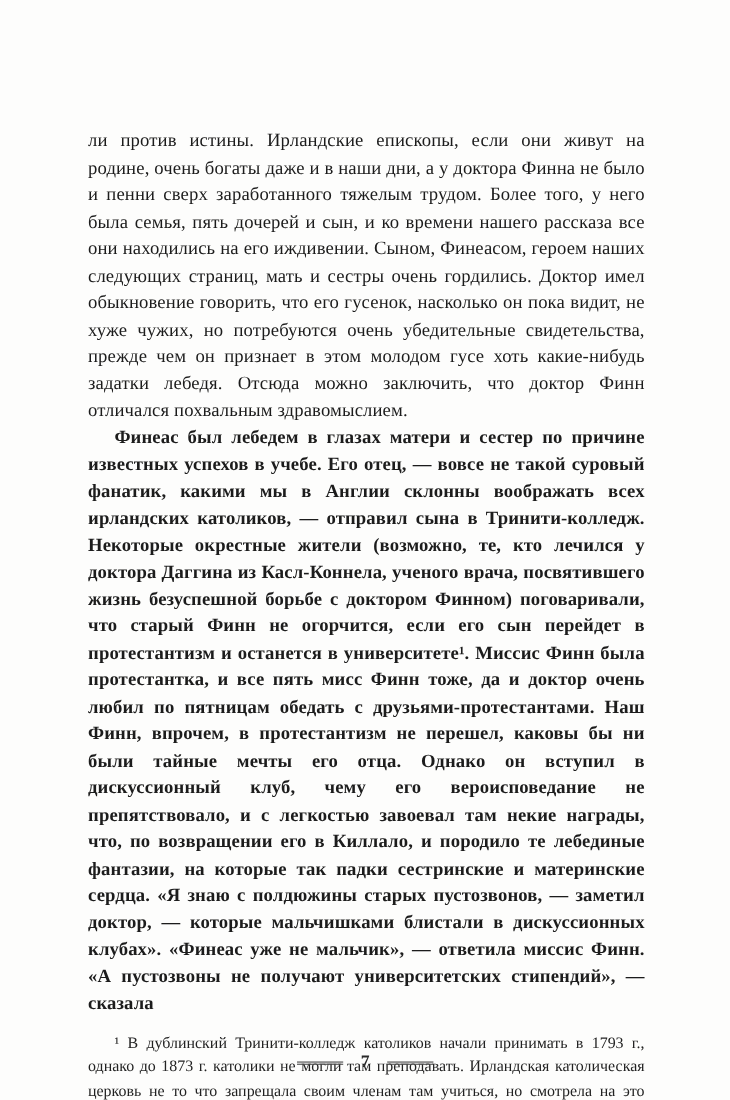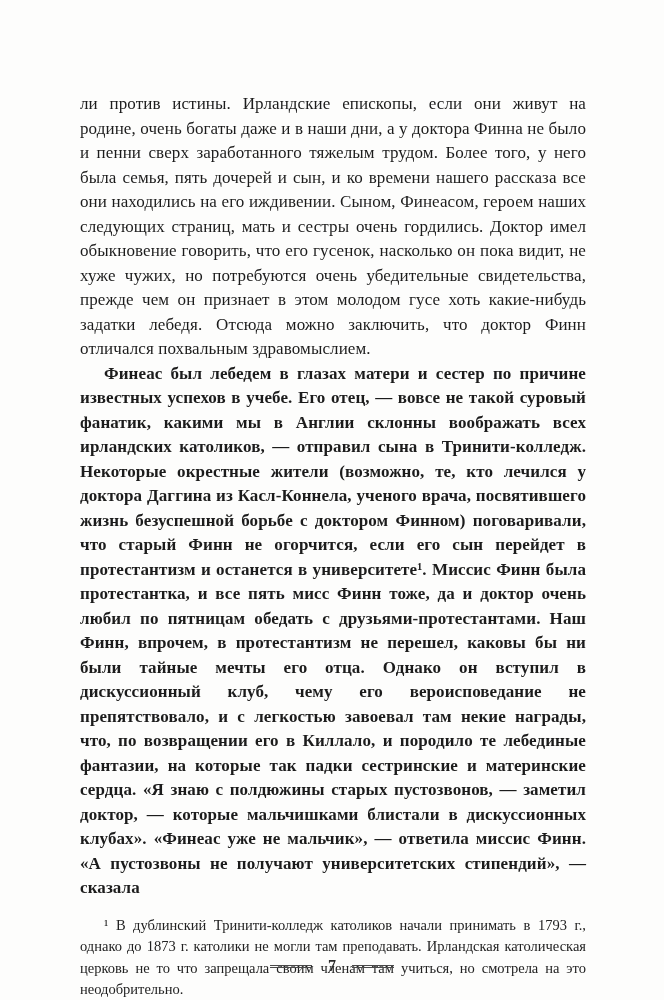--- a/index.html
+++ b/index.html
@@ -7,21 +7,21 @@
     padding: 0;
     background: #f4f4f2;
   }
   .page {
     position: relative;
     width: 664px;
     height: 1000px;
     margin: 0 auto;
     background: #fdfdfc;
     box-sizing: border-box;
-    padding: 92px 78px 0 80px;
+    padding: 116px 78px 0 80px;
     font-family: "Liberation Serif", "DejaVu Serif", serif;
     color: #1c1c1c;
     overflow: hidden;
   }
   .body-text p {
     margin: 0;
     font-size: 17px;
     line-height: 24.5px;
     text-align: justify;
     letter-spacing: 0.1px;

